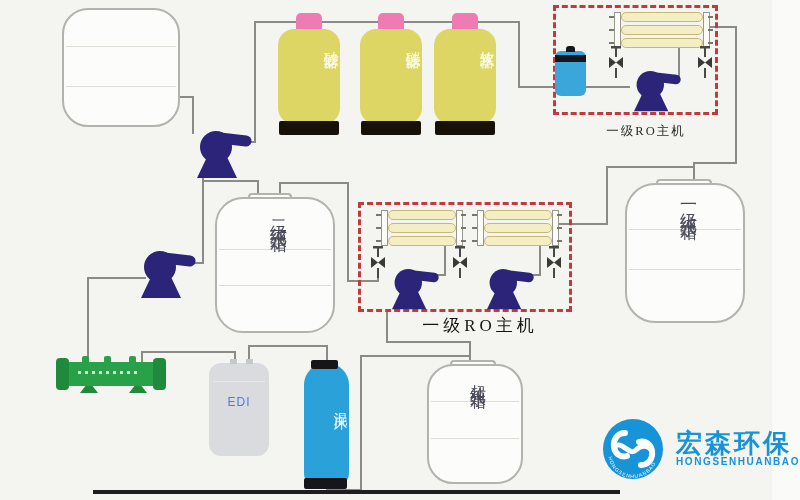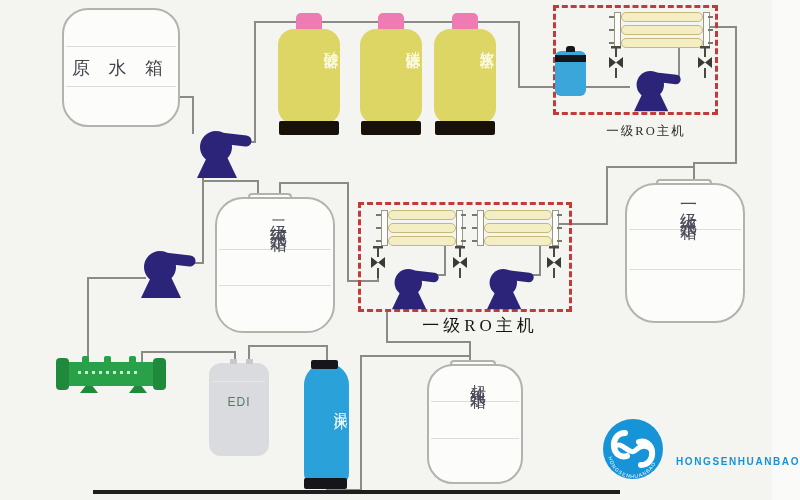--- a/index.html
+++ b/index.html
@@ -34,21 +34,21 @@
   .cartridge .knob{position:absolute;left:11px;top:-5px;width:9px;height:6px;background:#15151a;border-radius:3px 3px 0 0;}
   .drain{position:absolute;background:#1e1e1e;}
   .uvbody{position:absolute;background:#28a149;border-radius:4px;}
   .uvcap{position:absolute;background:#1f8a3c;border-radius:4px;}
   .uvbump{position:absolute;background:#28a149;border-radius:2px 2px 0 0;}
   .uvleg{position:absolute;width:4px;height:0;border-bottom:9px solid #1f8a3c;
          border-left:7px solid transparent;border-right:7px solid transparent;}
   .uvmarks{position:absolute;height:3px;background:repeating-linear-gradient(90deg,#eaf7ee 0 3px,transparent 3px 7px);opacity:.85;}
   .graytank{position:absolute;background:#d9dbde;border-radius:12px;}
   .graytank .gline{position:absolute;left:4px;right:4px;top:18px;height:1px;background:#e6e8ea;}
-  .graytank .glabel{position:absolute;left:0;right:0;top:32px;text-align:center;color:#14532d;opacity:.7;
+  .graytank .glabel{position:absolute;left:0;right:0;top:32px;text-align:center;color:#1d4ed8;opacity:.7;
                     font-size:12px;letter-spacing:1px;}
   .nozzle{position:absolute;background:#c6c8cb;}
   .mixedbed{position:absolute;background:#2aa1d8;border-radius:22px 22px 14px 14px;}
   .mixedbed .cap{position:absolute;left:7px;top:-3px;width:27px;height:9px;background:#15151a;border-radius:2px;}
   .mixedbed .base{position:absolute;left:0px;bottom:-2px;width:43px;height:11px;background:#15151a;border-radius:2px;}
   .mixedbed .mlabel{position:absolute;left:0;right:0;top:38px;margin:0 auto;text-align:center;writing-mode:vertical-rl;
                     text-orientation:upright;color:#f2fbff;font-size:14px;letter-spacing:3px;
                     font-family:"Liberation Serif","DejaVu Serif",serif;}
   .logo-cn{position:absolute;color:#1793d8;font-size:26px;font-weight:bold;letter-spacing:3px;}
   .logo-en{position:absolute;color:#1793d8;font-size:10px;font-weight:bold;letter-spacing:1.6px;}
@@ -123,21 +123,20 @@
       <div class="p" style="left: 444px; top: 244px; width: 2px; height: 32px;"></div>
       <div class="p" style="left: 519px; top: 274px; width: 22px; height: 2px;"></div>
       <div class="p" style="left: 539px; top: 244px; width: 2px; height: 32px;"></div>
       <div class="p" style="left: 377px; top: 270px; width: 2px; height: 12px;"></div>
       <div class="p" style="left: 359px; top: 280px; width: 20px; height: 2px;"></div>
     </div>
 
   <div class="tank" style="left:62px;top:8px;width:118px;height:119px;border-radius:26px;">
     <div class="tline" style="top:36px;"></div>
     <div class="tline" style="top:76px;"></div>
-    <div class="hlabel" style="left:0;right:0;top:46px;text-align:center;">原 水 箱</div>
   </div>
 
   <div class="vessel" style="left:278px;top:13px;">
     <div class="cap"></div>
     <div class="body"></div>
     <div class="vlabel">砂滤器</div>
     <div class="base"></div>
   </div>
   <div class="vessel" style="left:360px;top:13px;">
     <div class="cap"></div>
@@ -285,15 +284,16 @@
   <svg class="comp" style="left:598px;top:415px;" width="70" height="70" viewBox="0 0 70 70">
     <circle cx="35" cy="34" r="30" fill="#1793d8"></circle>
     <path d="M27 18 C19 18 15 25 16 32 C17 39 23 43 29 41" fill="none" stroke="#ffffff" stroke-width="6" stroke-linecap="round"></path>
     <path d="M43 50 C51 50 55 43 54 36 C53 29 47 25 41 27" fill="none" stroke="#ffffff" stroke-width="6" stroke-linecap="round"></path>
     <path d="M16 32 C24 24 31 42 38 35 C44 29 51 31 54 36" fill="none" stroke="#ffffff" stroke-width="5"></path>
     <path id="ringpath" d="M 10 38 A 25 25 0 0 0 60 38" fill="none"></path>
     <text font-size="5" fill="#ffffff" letter-spacing="1">
       <textPath href="#ringpath" startOffset="4">HONGSENHUANBAO</textPath>
     </text>
   </svg>
+  <div class="logo-cn" style="left:676px;top:426px;">宏森环保</div>
   <div class="logo-en" style="left:676px;top:456px;">HONGSENHUANBAO</div>
 
 </div>
 
 </body></html>

